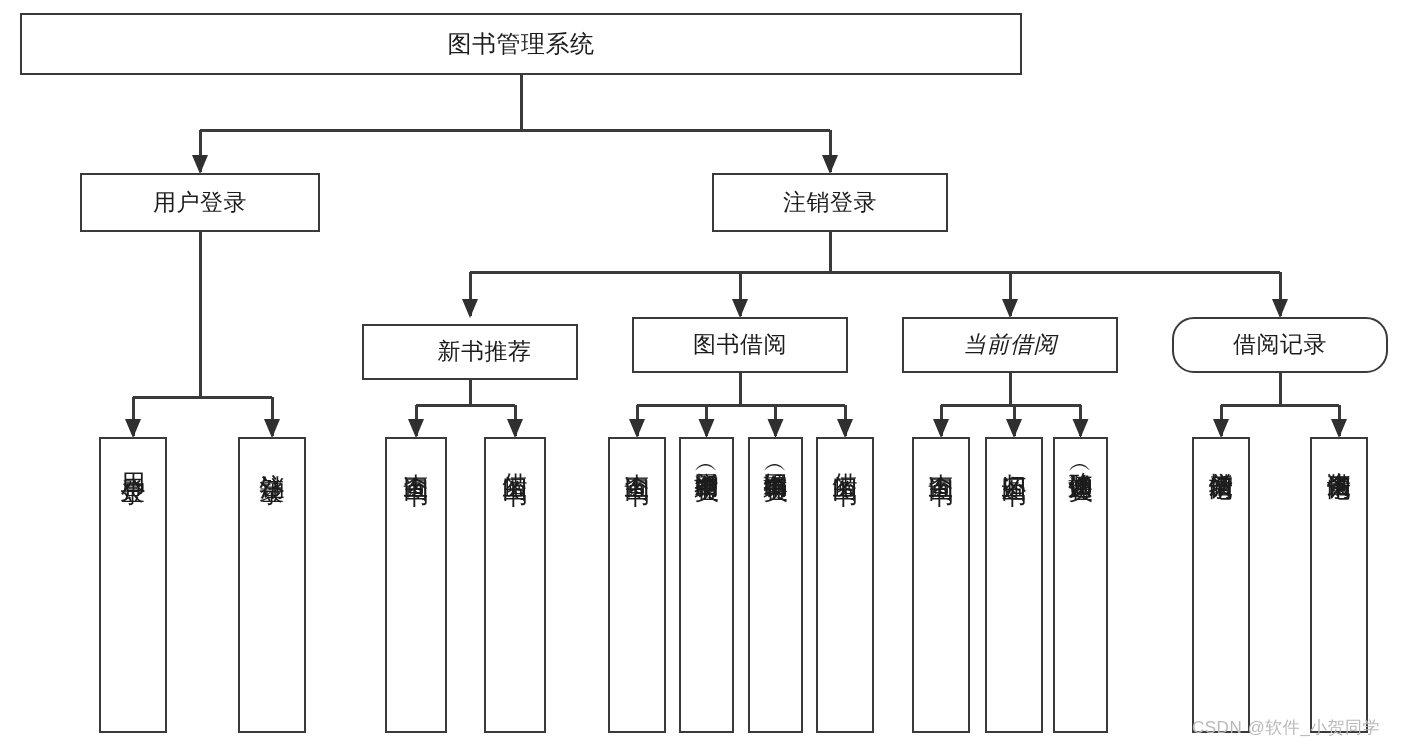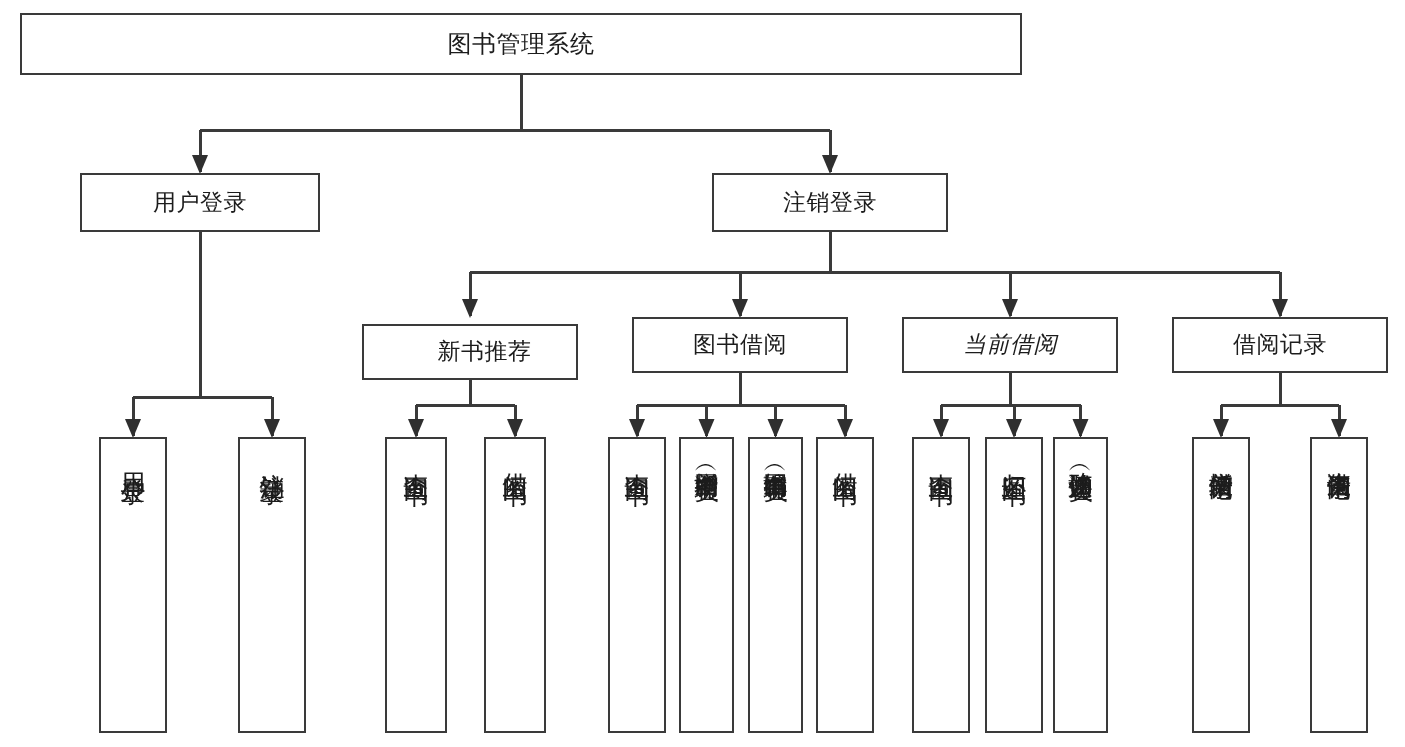--- a/index.html
+++ b/index.html
@@ -148,21 +148,21 @@
       </div>
       <div class="node horiz" style="left: 362px; top: 324px; width: 216px; height: 56px; padding-left: 29px;">
         <span class="node-label">新书推荐</span>
       </div>
       <div class="node horiz" style="left: 632px; top: 317px; width: 216px; height: 56px;">
         <span class="node-label">图书借阅</span>
       </div>
       <div class="node horiz" style="left: 902px; top: 317px; width: 216px; height: 56px; font-style: italic;">
         <span class="node-label">当前借阅</span>
       </div>
-      <div class="node horiz" style="left: 1172px; top: 317px; width: 216px; height: 56px;">
+      <div class="node horiz" style="left: 1172px; top: 317px; width: 216px; height: 56px; border-radius: 22px;">
         <span class="node-label">借阅记录</span>
       </div>
       <div class="node vert" style="left: 99px; top: 437px; width: 68px; height: 296px;">
         <span class="node-label">用户登录</span>
       </div>
       <div class="node vert" style="left: 238px; top: 437px; width: 68px; height: 296px;">
         <span class="node-label">注销登录</span>
       </div>
       <div class="node vert" style="left: 385px; top: 437px; width: 62px; height: 296px;">
         <span class="node-label">查询图书</span>
@@ -191,13 +191,14 @@
       <div class="node vert tall-text" style="left: 1053px; top: 437px; width: 55px; height: 296px;">
         <span class="node-label">确认归还（管理员）</span>
       </div>
       <div class="node vert tall-text" style="left: 1192px; top: 437px; width: 58px; height: 296px;">
         <span class="node-label">新增借阅记录</span>
       </div>
       <div class="node vert tall-text" style="left: 1310px; top: 437px; width: 58px; height: 296px;">
         <span class="node-label">查询借阅记录</span>
       </div>
     </div>
+  <div class="watermark" style="left: 1192px; top: 716px; color: rgb(185, 185, 185);">CSDN @软件_小贺同学</div>
 </div>
 
 </body></html>

